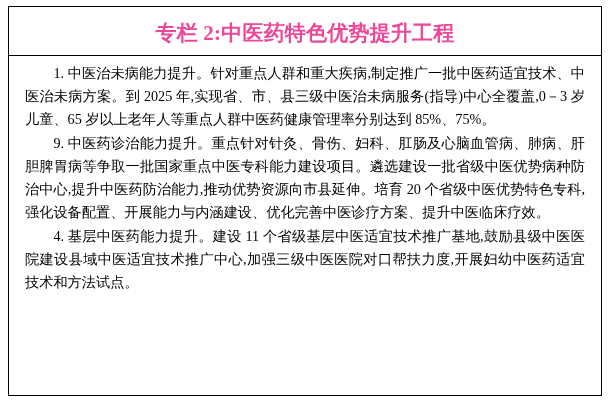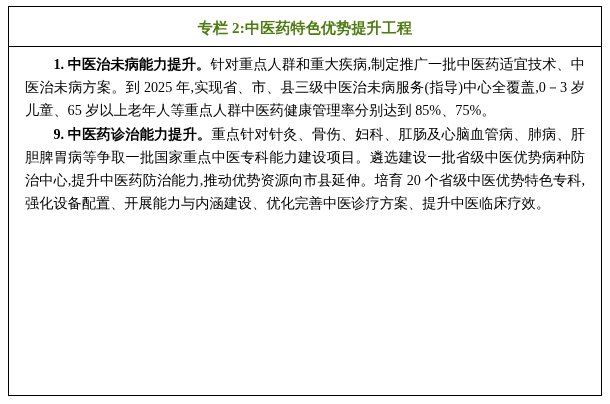--- a/index.html
+++ b/index.html
@@ -19,55 +19,58 @@
     top: 6px;
     width: 594px;
     height: 390px;
     border: 1px solid #000000;
     box-sizing: border-box;
     background: #ffffff;
   }
   .title {
     text-align: center;
     font-weight: bold;
-    font-size: 15px;
+    font-size: 21px;
     letter-spacing: 0.2px;
     margin-top: 12px;
     margin-bottom: 4px;
-    color: #4d7c0f;
+    color: #ec4899;
   }
   .divider {
     width: 100%;
     height: 1px;
     background: #000000;
     margin-top: 8px;
   }
   .body {
     padding: 6px 16px 0 16px;
   }
   p.para {
     margin: 0 0 1px 0;
     font-size: 14.2px;
     line-height: 1.62;
     text-align: justify;
     text-justify: inter-ideograph;
     text-indent: 2em;
     color: #000000;
   }
   p.para .lead {
-    font-weight: bold;
+    font-weight: normal;
   }
 </style>
 </head>
 <body>
 
 <div class="box">
   <div class="title">专栏 2:中医药特色优势提升工程</div>
   <div class="divider"></div>
   <div class="body">
     <p class="para">
       <span class="lead">1. 中医治未病能力提升。</span><span>针对重点人群和重大疾病,制定推广一批中医药适宜技术、中医治未病方案。到 2025 年,实现省、市、县三级中医治未病服务(指导)中心全覆盖,0－3 岁儿童、65 岁以上老年人等重点人群中医药健康管理率分别达到 85%、75%。</span>
     </p>
     <p class="para">
       <span class="lead">9. 中医药诊治能力提升。</span><span>重点针对针灸、骨伤、妇科、肛肠及心脑血管病、肺病、肝胆脾胃病等争取一批国家重点中医专科能力建设项目。遴选建设一批省级中医优势病种防治中心,提升中医药防治能力,推动优势资源向市县延伸。培育 20 个省级中医优势特色专科,强化设备配置、开展能力与内涵建设、优化完善中医诊疗方案、提升中医临床疗效。</span>
     </p>
+    <p class="para">
+      <span class="lead">4. 基层中医药能力提升。</span><span>建设 11 个省级基层中医适宜技术推广基地,鼓励县级中医医院建设县域中医适宜技术推广中心,加强三级中医医院对口帮扶力度,开展妇幼中医药适宜技术和方法试点。</span>
+    </p>
   </div>
 </div>
 
 </body></html>

